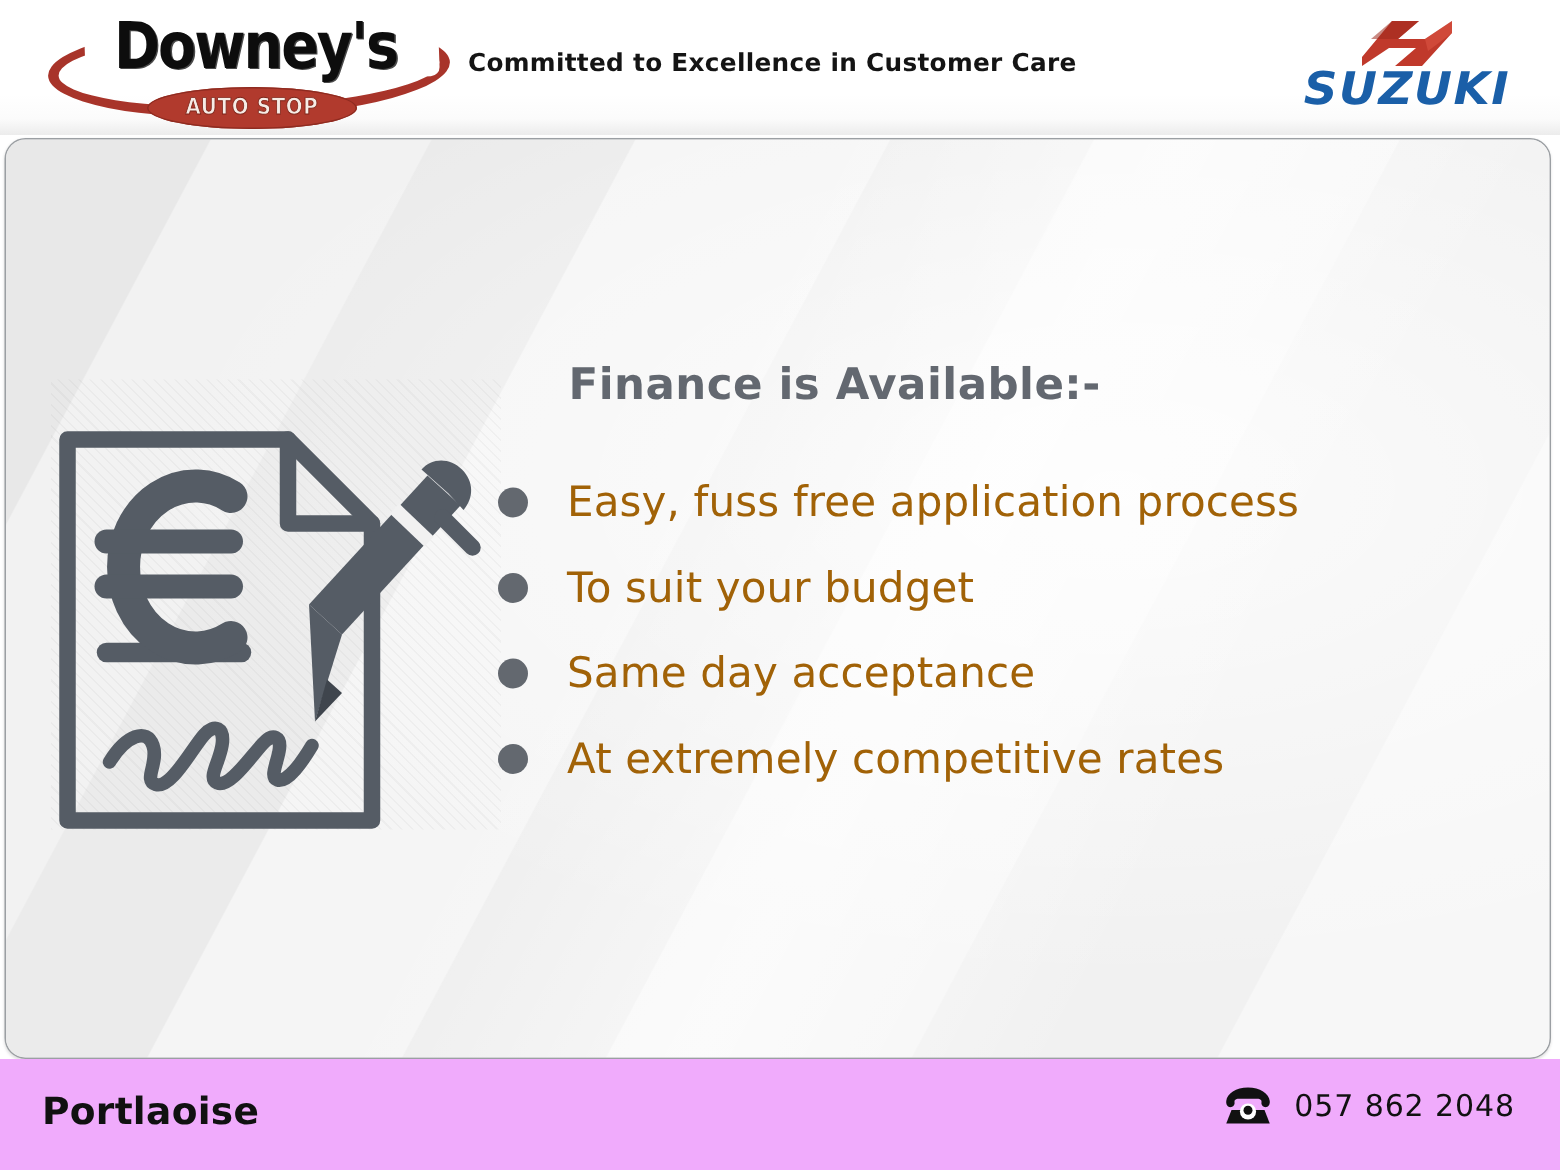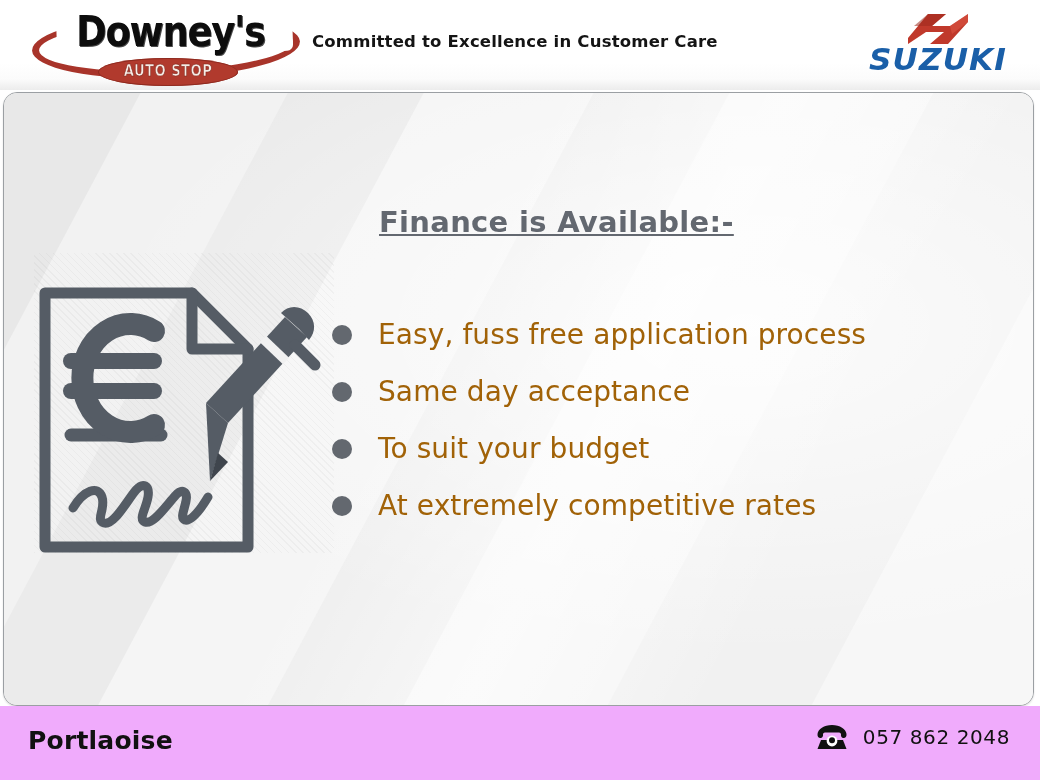--- a/index.html
+++ b/index.html
@@ -184,28 +184,27 @@
     left: 28px;
     top: 182px;
     width: 290px;
     height: 290px;
   }
 
   
   .headline {
     position: absolute;
     left: 375px;
-    top: 112px;
+    top: 146px;
     font-family: "DejaVu Sans", sans-serif;
     font-weight: bold;
     font-size: 29px;
     letter-spacing: 0.3px;
     color: #636870;
     white-space: nowrap;
-    text-decoration: underline;
   }
   .bullets {
     position: absolute;
     left: 328px;
     top: 213px;
     width: 660px;
   }
   .bullet-row {
     position: relative;
     height: 57px;
@@ -329,25 +328,25 @@
 
   <div class="headline">Finance is Available:-</div>
 
   <div class="bullets">
     <div class="bullet-row">
       <span class="bullet-dot"></span>
       <span class="bullet-text">Easy, fuss free application process</span>
     </div>
     <div class="bullet-row">
       <span class="bullet-dot"></span>
-      <span class="bullet-text">Same day acceptance</span>
+      <span class="bullet-text">To suit your budget</span>
     </div>
     <div class="bullet-row">
       <span class="bullet-dot"></span>
-      <span class="bullet-text">To suit your budget</span>
+      <span class="bullet-text">Same day acceptance</span>
     </div>
     <div class="bullet-row">
       <span class="bullet-dot"></span>
       <span class="bullet-text">At extremely competitive rates</span>
     </div>
   </div>
 </div>
 
 <div class="footer">
   <div class="city">Portlaoise</div>

